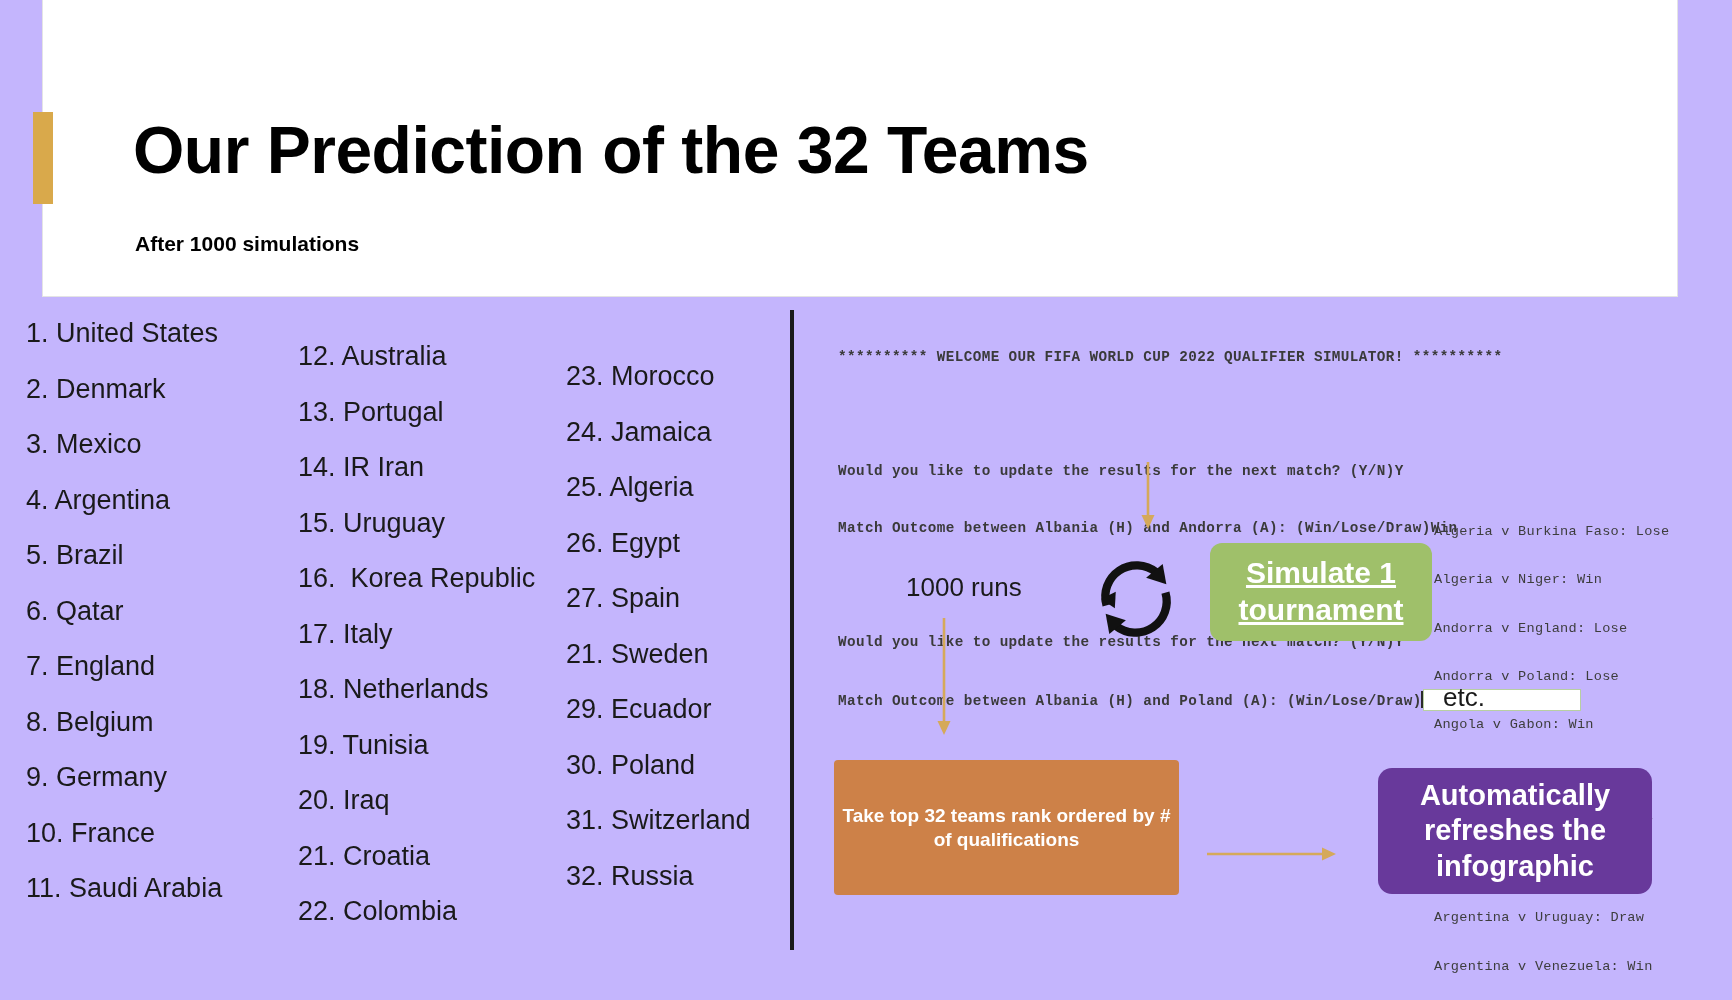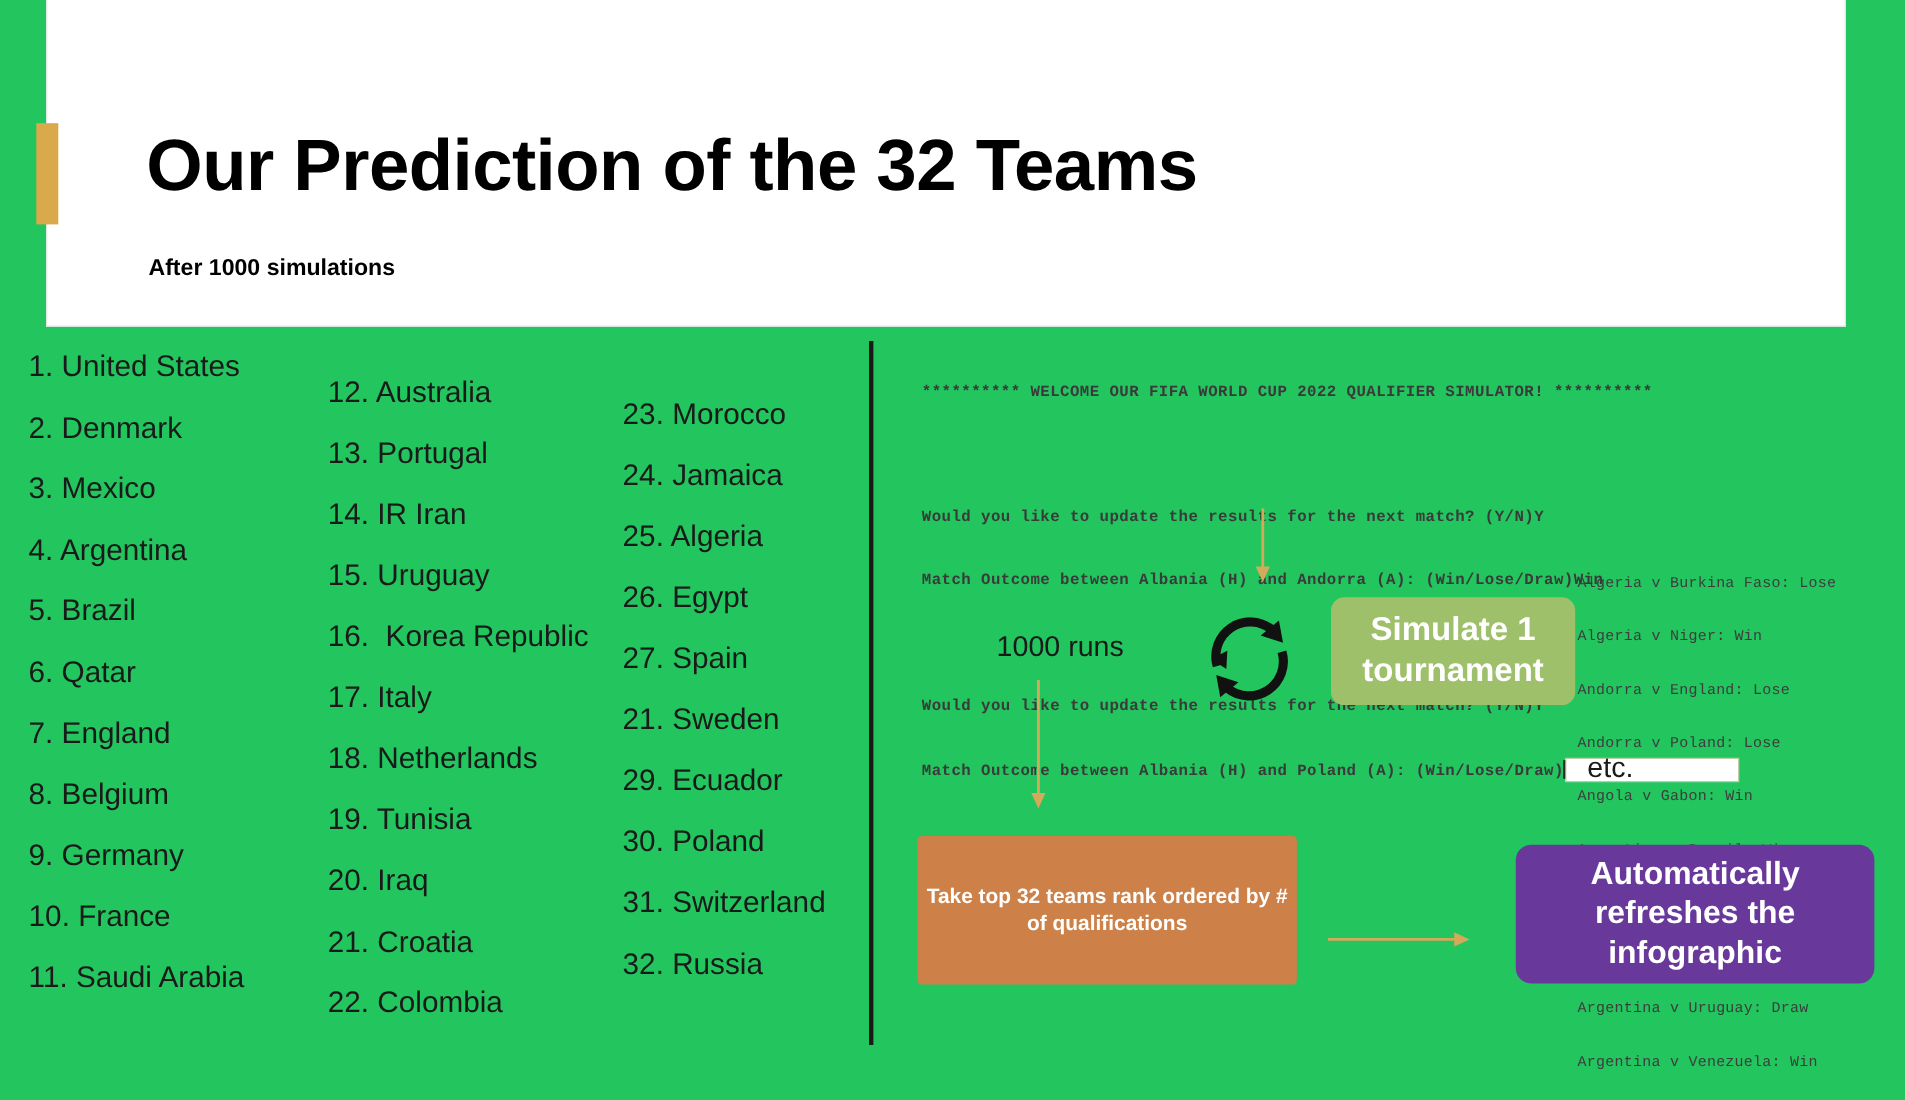--- a/index.html
+++ b/index.html
@@ -10,21 +10,21 @@
     height: 1000px;
     background: #ffffff;
     font-family: "Liberation Sans", sans-serif;
     overflow: hidden;
   }
 
   #slide {
     position: relative;
     width: 1732px;
     height: 1000px;
-    background: #22c55e;
+    background: #c4b5fd;
   }
 
   
   .title-card {
     position: absolute;
     left: 42px;
     top: 0px;
     width: 1636px;
     height: 297px;
     background: #ffffff;
@@ -183,36 +183,37 @@
     line-height: 1.22;
   }
 
   .box-green {
     left: 1210px;
     top: 543px;
     width: 222px;
     height: 98px;
     background: #9fc06a;
     font-size: 30px;
+    text-decoration: underline;
   }
 
   .box-orange {
     left: 834px;
     top: 760px;
     width: 345px;
     height: 135px;
     background: #cd8148;
     font-size: 19px;
     border-radius: 4px;
   }
 
   .box-purple {
     left: 1378px;
     top: 768px;
-    width: 326px;
+    width: 274px;
     height: 126px;
     background: #68399b;
     font-size: 29px;
     border-radius: 14px;
   }
 
   
   .arrow { position: absolute; }
   .arrow-down-1 { left: 1139px; top: 462px; }
   .arrow-down-2 { left: 935px;  top: 618px; }

